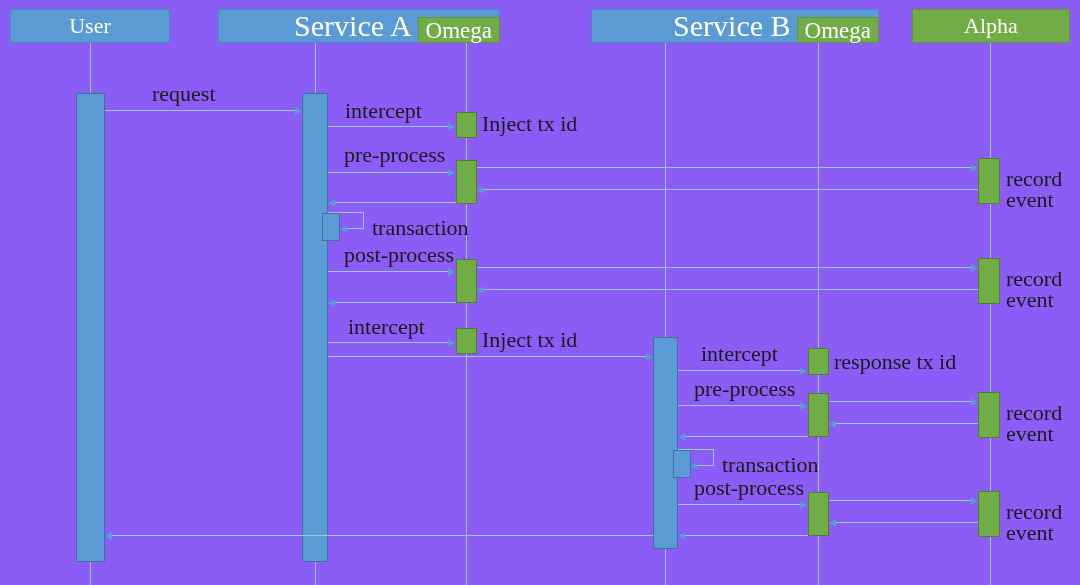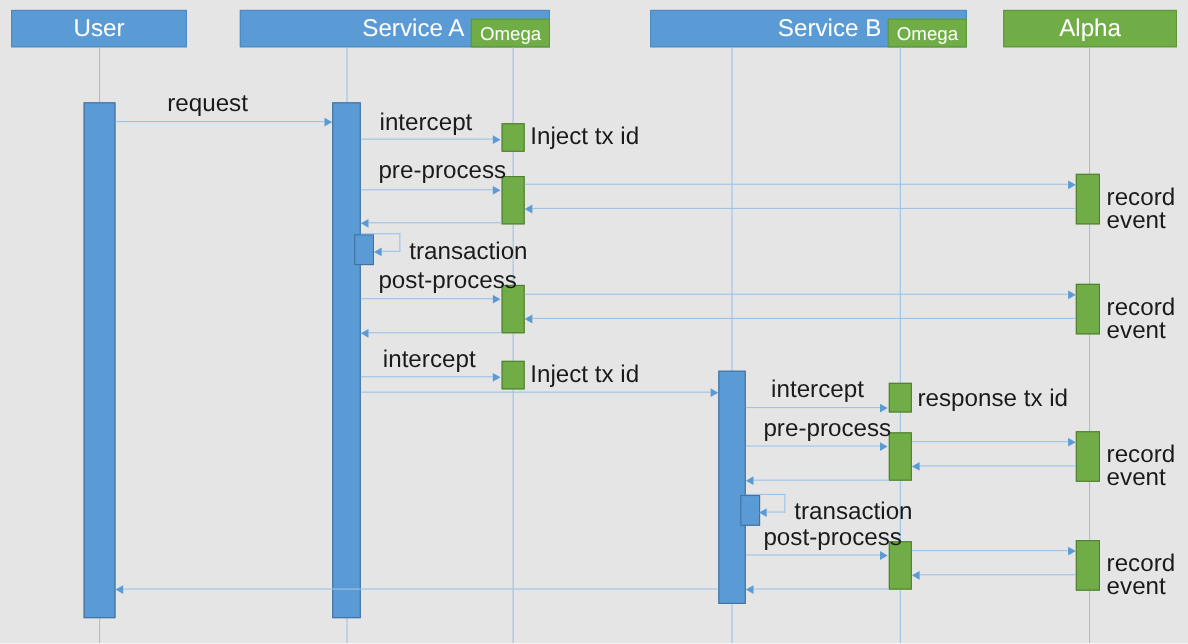--- a/index.html
+++ b/index.html
@@ -1,26 +1,26 @@
 <!DOCTYPE html>
 <html><head>
 <meta charset="utf-8">
 <style>
   html,body{margin:0;padding:0;background:#ffffff;}
   body{font-family:"Liberation Sans", sans-serif;}
-  #stage{position:relative;width:1080px;height:585px;background:#e5e5e5;overflow:hidden;}
+  #stage{position:relative;width:1080px;height:585px;background:#8b5cf6;overflow:hidden;font-family:Liberation Serif, serif;}
   .hdr{position:absolute;box-sizing:border-box;display:flex;align-items:center;justify-content:center;
        color:#ffffff;font-size:22px;line-height:1;}
   .hdr.blue{background:#5b9bd5;border:1px solid #4a8ac4;}
   .hdr.green{background:#70ad47;border:1px solid #5e9639;}
   .hdr-split{position:absolute;box-sizing:border-box;background:#5b9bd5;border:1px solid #4a8ac4;
              display:flex;align-items:center;justify-content:flex-end;}
-  .hdr-split .maintext{color:#fff;font-size:22px;line-height:1;padding-right:6px;}
+  .hdr-split .maintext{color:#fff;font-size:30px;line-height:1;padding-right:6px;}
   .sub{box-sizing:border-box;background:#70ad47;border:1px solid #5e9639;height:26px;
-       display:flex;align-items:center;justify-content:center;color:#fff;font-size:17px;line-height:1;
+       display:flex;align-items:center;justify-content:center;color:#fff;font-size:23px;line-height:1;
        padding:0 7px;align-self:flex-end;margin-bottom:-1px;margin-right:-1px;}
   .lifeline{position:absolute;width:1px;background:#9dc3e6;}
   .act{position:absolute;box-sizing:border-box;}
   .act.blue{background:#5b9bd5;border:1px solid #41719c;}
   .act.green{background:#70ad47;border:1px solid #507e32;}
   .msg{position:absolute;height:1px;background:#9dc3e6;}
   .vline{position:absolute;width:1px;background:#9dc3e6;}
   .arrowR,.arrowL{position:absolute;width:0;height:0;border-top:4px solid transparent;border-bottom:4px solid transparent;}
   .arrowR{border-left:7px solid #5b9bd5;}
   .arrowL{border-right:7px solid #5b9bd5;}

